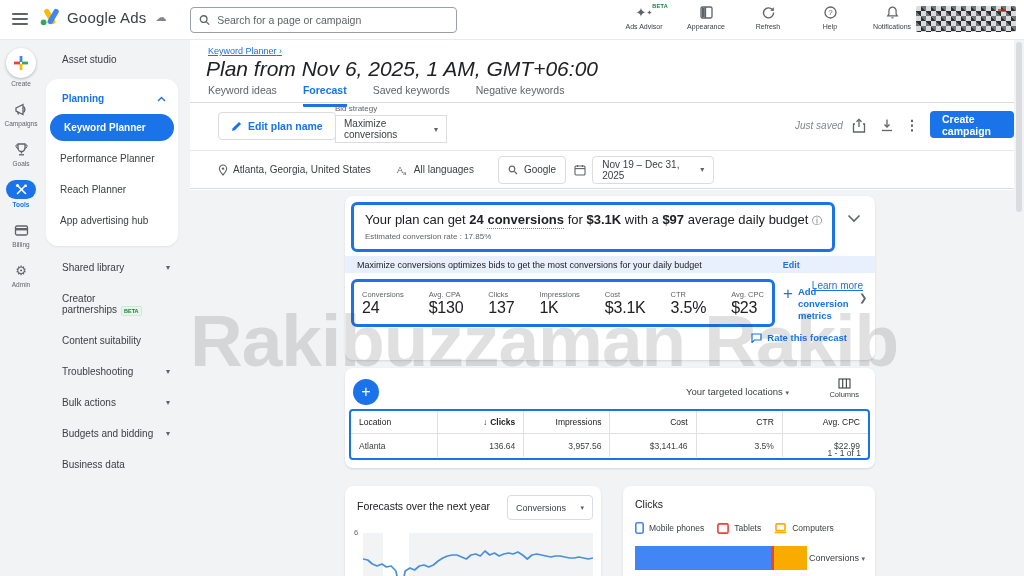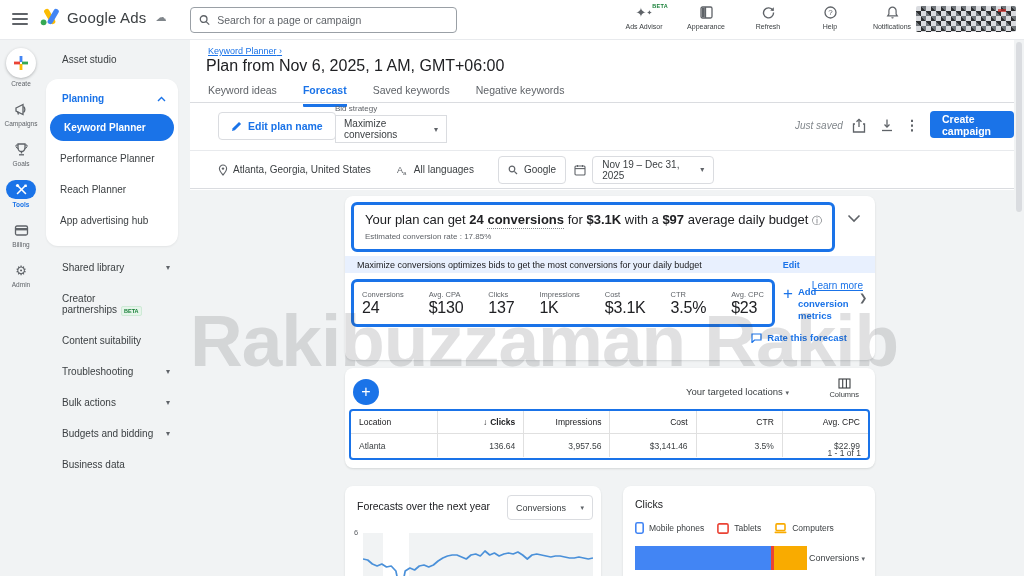--- a/index.html
+++ b/index.html
@@ -46,21 +46,21 @@
   #planning-head { display:flex; align-items:center; justify-content:space-between; padding:8px 12px 8px 16px; color:#1a73e8; font-size:10px; font-weight:bold; cursor:pointer; }
   #kw-pill { margin:2px 4px; background:#1a73e8; color:#fff; border-radius:14px; padding:8px 0 8px 14px; font-size:10px; font-weight:bold; cursor:pointer; }
   .plan-sub { padding:10px 0 10px 14px; font-size:10px; color:#3c4043; cursor:pointer; }
   .side-item { display:flex; align-items:center; justify-content:space-between; padding:10px 12px 10px 20px; font-size:10px; color:#3c4043; cursor:pointer; }
   .side-item .chev { color:#5f6368; font-size:8px; }
   .side-beta { font-size:5.5px; color:#188038; font-weight:bold; border:1px solid #ceead6; background:#e6f4ea; border-radius:2px; padding:1px 2px; margin-left:4px; }
 
   
   #main-header { left:190px; top:40px; width:824px; height:150px; background:#fff; }
   #breadcrumb { left:18px; top:6px; font-size:9px; color:#1a73e8; text-decoration:underline; cursor:pointer; }
-  #page-title { left:16px; top:17px; font-size:16px; color:#202124; }
+  #page-title { left:16px; top:17px; font-size:21px; color:#202124;font-style:italic; }
   #tabs { left:18px; top:44px; display:flex; gap:26px; }
   .tab { font-size:10.5px; color:#5f6368; padding-bottom:8px; cursor:pointer; }
   .tab.sel { color:#1a73e8; font-weight:bold; border-bottom:3px solid #1a73e8; border-radius:1px; }
   #tabs-divider { left:0; top:62px; width:824px; height:1px; background:#dadce0; }
 
   
   #edit-plan-btn { left:28px; top:72px; height:28px; border:1px solid #dadce0; border-radius:4px; background:#fff; display:flex; align-items:center; gap:6px; padding:0 12px; color:#1a73e8; font-size:10.5px; font-weight:bold; cursor:pointer;justify-content:flex-end; }
   #bid-label { left:145px; top:64px; font-size:8px; color:#5f6368; }
   #bid-select { left:145px; top:75px; width:112px; height:28px; border:1px solid #dadce0; border-radius:0; background:#fff; display:flex; align-items:center; justify-content:space-between; padding:0 8px; font-size:10px; color:#3c4043; cursor:pointer; }
   #saved-status { left:605px; top:80px; font-size:10px; font-style:italic; color:#80868b; }

